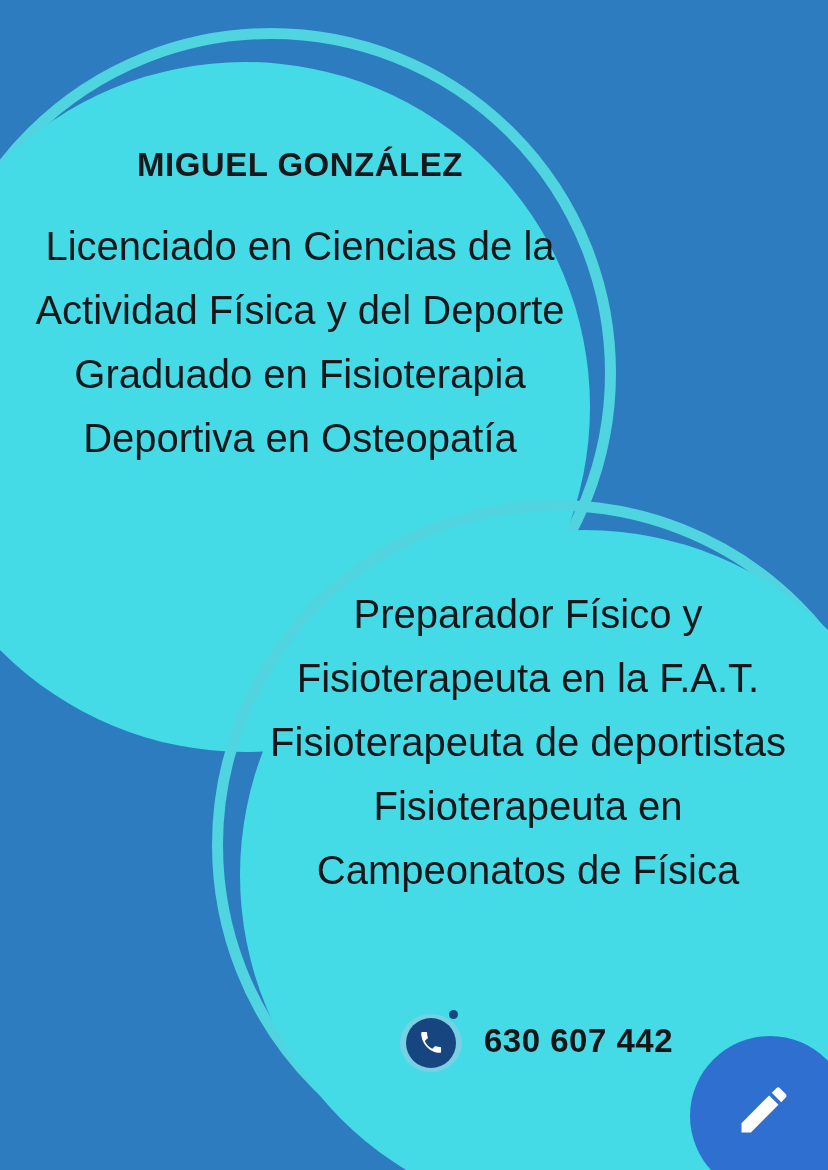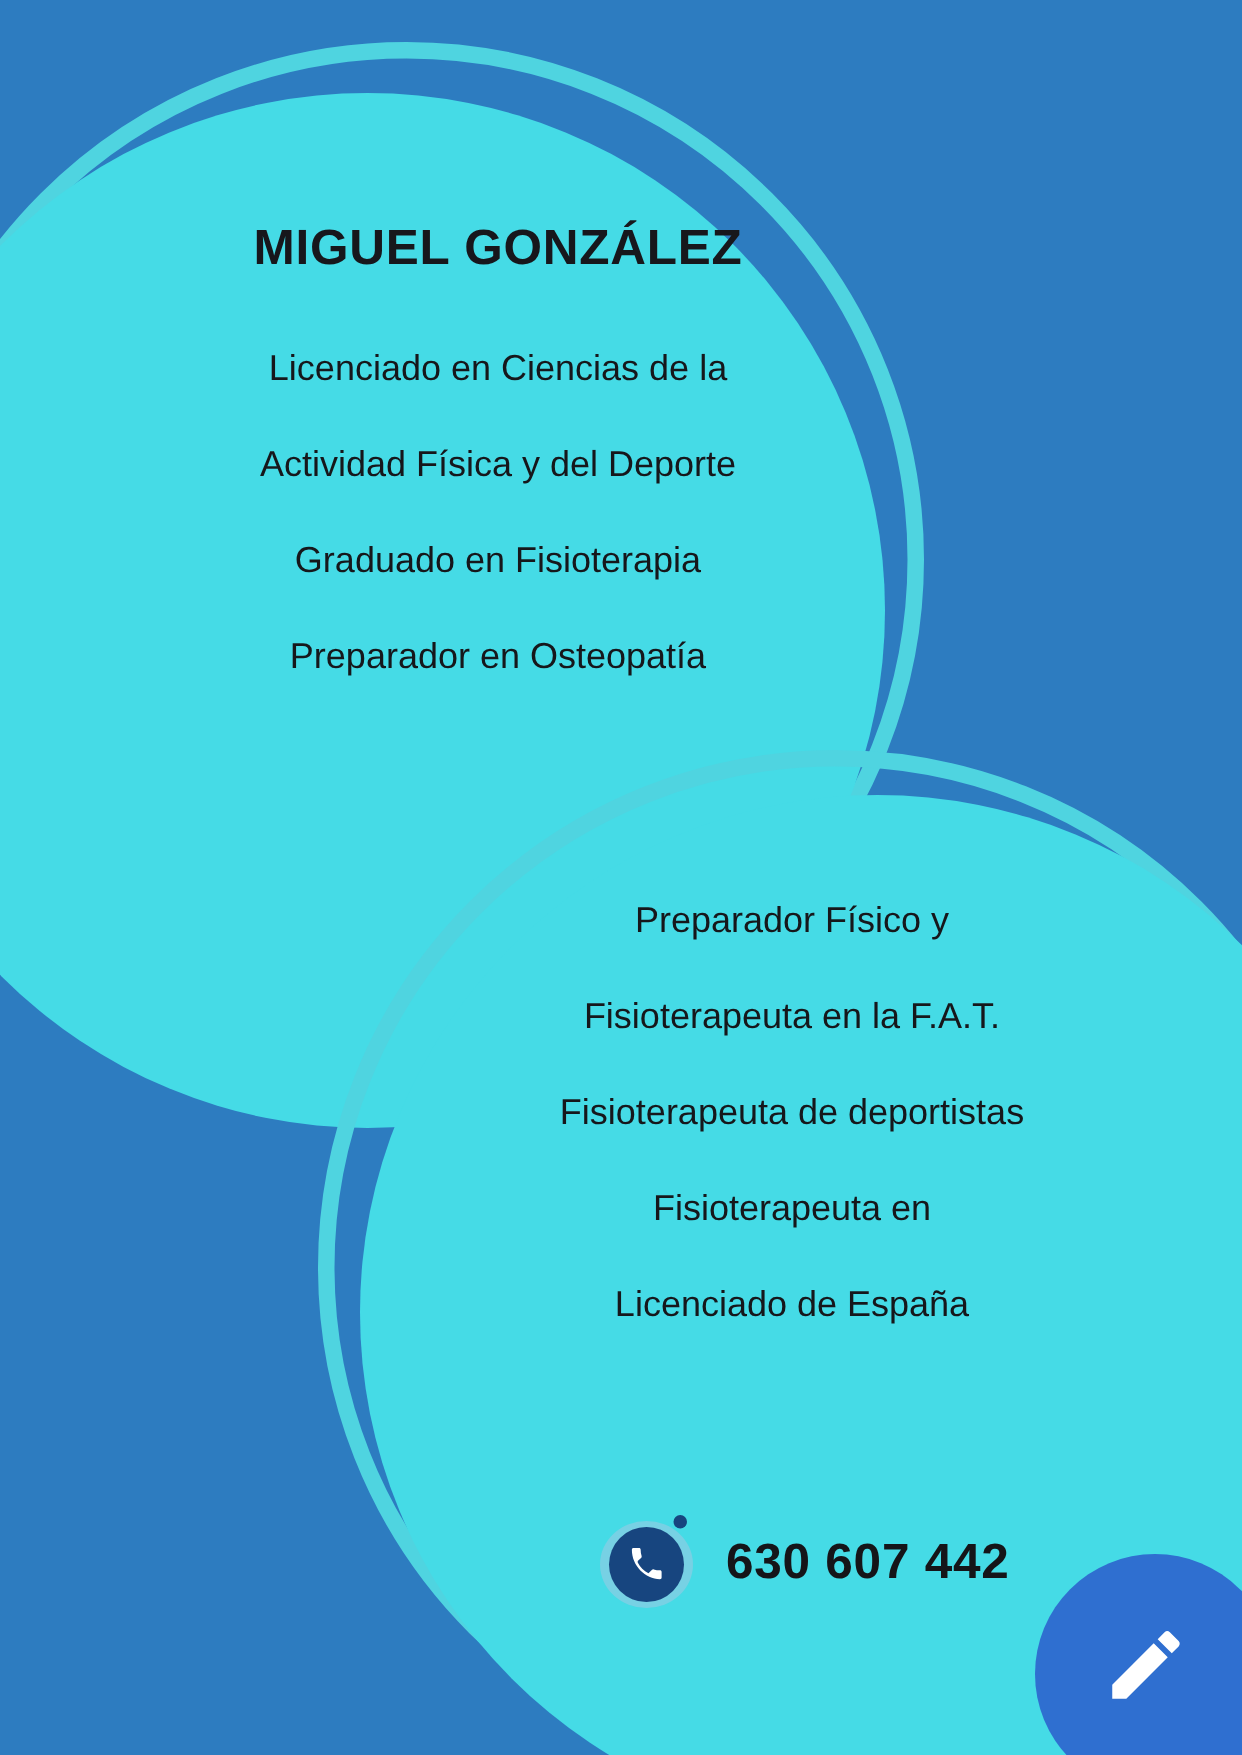--- a/index.html
+++ b/index.html
@@ -68,30 +68,29 @@
   }
 
   
   .block-top {
     position: absolute;
     left: 0px;
     top: 146px;
     width: 600px;
     text-align: center;
     color: #17171c;
-    padding-left: 32px;
   }
   .name {
     font-size: 33px;
     font-weight: bold;
     letter-spacing: 0.5px;
     margin-bottom: 30px;
   }
   .line {
-    font-size: 24px;
+    font-size: 40px;
     line-height: 64px;
     color: #16171b;
     white-space: nowrap;
   }
 
   .block-bottom {
     position: absolute;
     left: 228px;
     top: 582px;
     width: 600px;
@@ -177,29 +176,29 @@
   <div class="circle-top-fill"></div>
 
   <div class="circle-bot-ring"></div>
   <div class="circle-bot-fill"></div>
 
   <div class="block-top">
     <div class="name">MIGUEL GONZÁLEZ</div>
     <div class="line">Licenciado en Ciencias de la</div>
     <div class="line">Actividad Física y del Deporte</div>
     <div class="line">Graduado en Fisioterapia</div>
-    <div class="line">Preparador en Osteopatía</div>
+    <div class="line">Deportiva en Osteopatía</div>
   </div>
 
   <div class="block-bottom">
     <div class="line">Preparador Físico y</div>
     <div class="line">Fisioterapeuta en la F.A.T.</div>
     <div class="line">Fisioterapeuta de deportistas</div>
     <div class="line">Fisioterapeuta en</div>
-    <div class="line">Licenciado de España</div>
+    <div class="line">Campeonatos de Física</div>
   </div>
 
   <div class="phone-row">
     <div class="phone-icon">
       <div class="halo"></div>
       <div class="dot"></div>
       <div class="disc">
         <svg width="26" height="26" viewBox="0 0 24 24" aria-hidden="true">
           <path fill="#ffffff" d="M6.6 10.8c1.4 2.8 3.8 5.2 6.6 6.6l2.2-2.2c.3-.3.7-.4 1.1-.2 1.2.4 2.5.6 3.8.6.6 0 1 .4 1 1V20c0 .6-.4 1-1 1C11.3 21 3 12.7 3 2.9c0-.6.4-1 1-1h3.4c.6 0 1 .4 1 1 0 1.3.2 2.6.6 3.8.1.4 0 .8-.2 1.1l-2.2 2z"></path>
         </svg>

